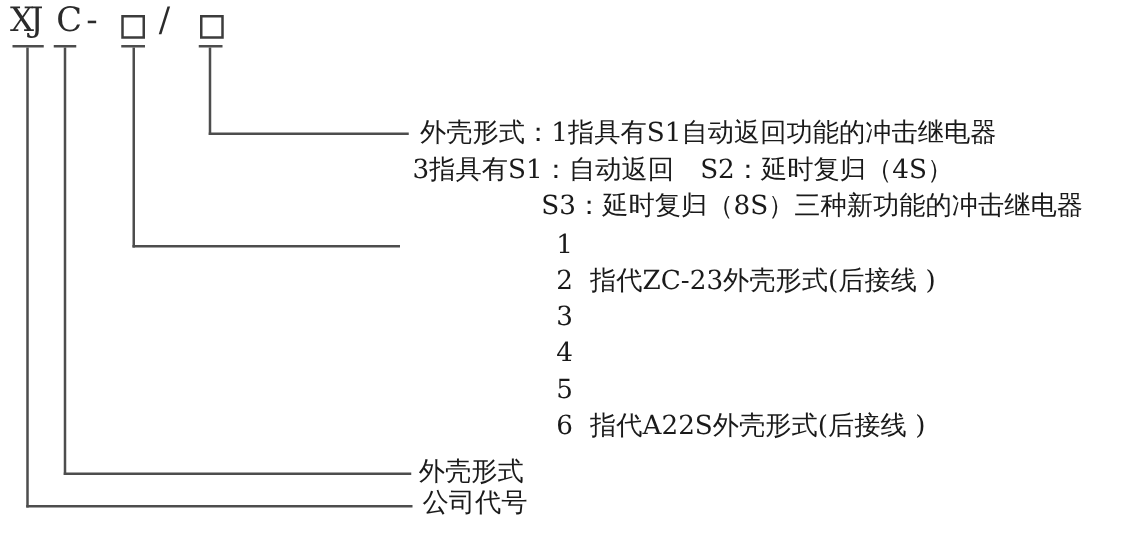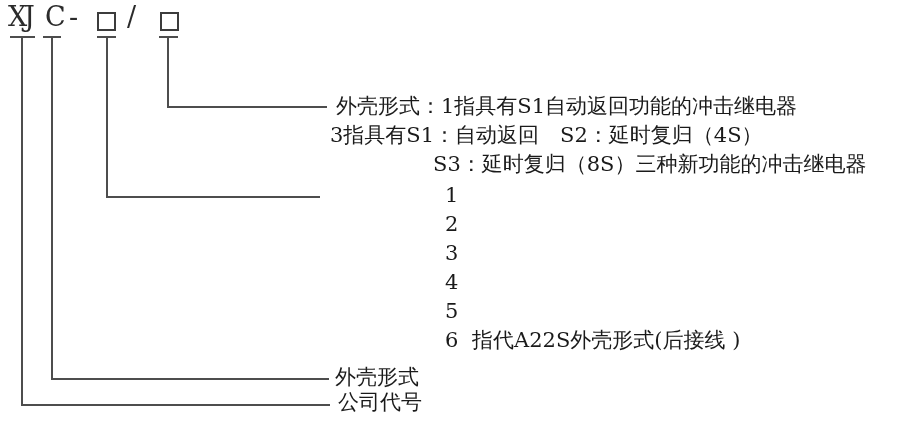--- a/index.html
+++ b/index.html
@@ -75,20 +75,21 @@
   <div class="conn" style="left:51px;  top:38px; width:276px; height:340px"></div>
   <div class="conn" style="left:21px;  top:38px; width:307px; height:366px"></div>
 
   <div class="txt" style="left:336px; top:95px"><span>外壳形式：</span><span>1指具有S1自动返回功能的冲击继电器</span></div>
   <div class="txt" style="left:330px; top:124px">3指具有S1：自动返回　S2：延时复归（4S）</div>
   <div class="txt" style="left:433px; top:153px">S3：延时复归（8S）三种新功能的冲击继电器</div>
 
   <div class="txt" style="left:445px; top:184px">1</div>
 
   <div class="txt" style="left:445px; top:213px">2</div>
+  <div class="txt" style="left:472px; top:213px">指代ZC-23外壳形式(后接线 )</div>
 
   <div class="txt" style="left:445px; top:242px">3</div>
 
   <div class="txt" style="left:445px; top:271px">4</div>
 
   <div class="txt" style="left:445px; top:300px">5</div>
 
   <div class="txt" style="left:445px; top:329px">6</div>
   <div class="txt" style="left:472px; top:329px">指代A22S外壳形式(后接线 )</div>
 

